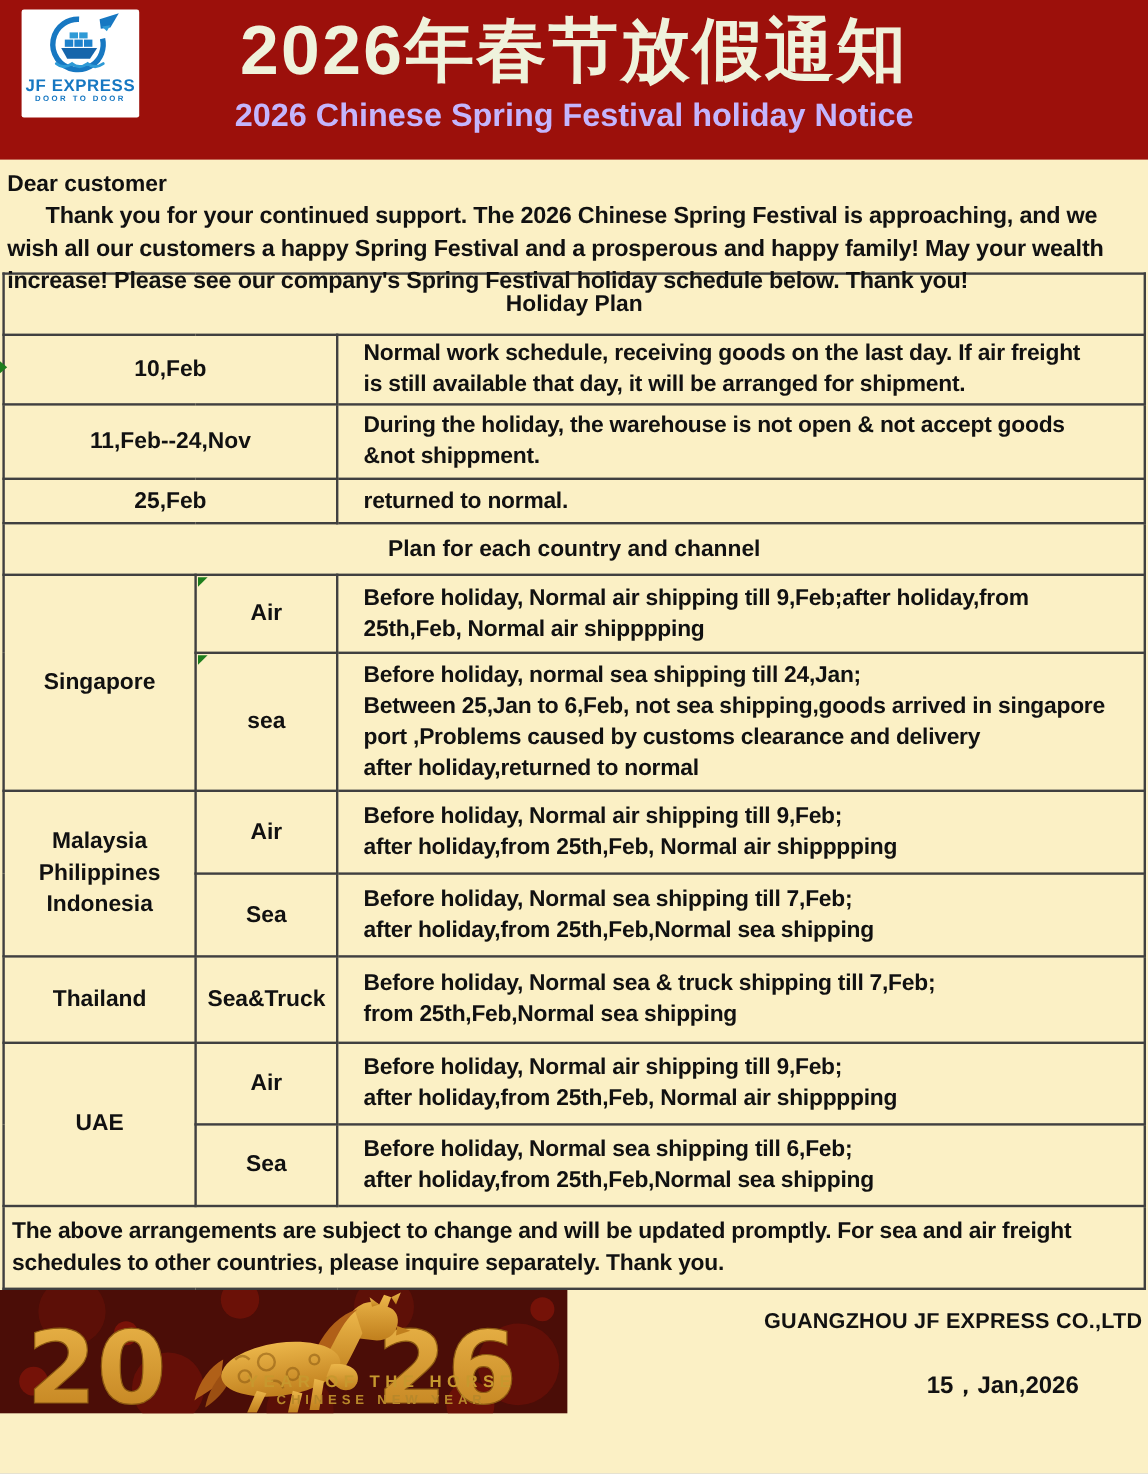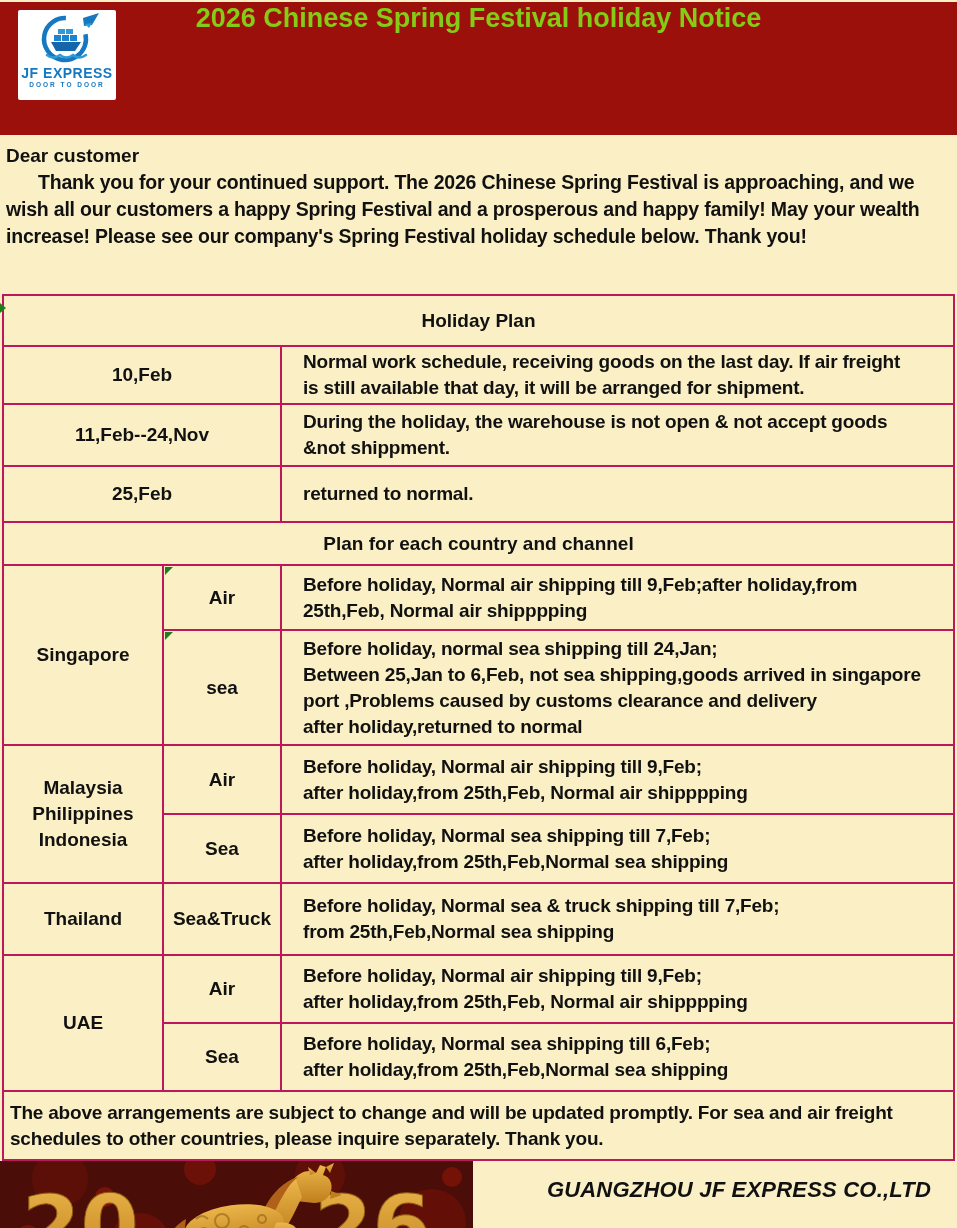--- a/index.html
+++ b/index.html
@@ -12,44 +12,44 @@
   
   .header { height:133px; background:#9C100B; position:relative; text-align:center; }
   .logo-box {
     position:absolute; left:18px; top:8px; width:98px; height:90px;
     background:#ffffff; border-radius:2px; display:flex; flex-direction:column;
     align-items:center; justify-content:flex-start; padding-top:2px;
   }
   .logo-name { color:#1778C2; font-size:14px; letter-spacing:.5px; line-height:14px; }
   .logo-tag  { color:#1778C2; font-size:6.5px; letter-spacing:2px; line-height:9px; }
   .title-cn { color:#EFF2DC; font-size:58px; line-height:70px; padding-top:8px; letter-spacing:2px; }
-  .title-en { color:#84cc16; font-size:27px; line-height:32px; margin-top:2px; }
-  
-  .intro { height:159px; padding:9px 16px 0 6px; position:relative; }
+  .title-en { color:#c4b5fd; font-size:27px; line-height:32px; margin-top:2px; }
+  
+  .intro { height:94px; padding:9px 16px 0 6px; position:relative; }
   .greeting { font-size:19px; line-height:24px; }
   .paragraph { font-size:19.5px; line-height:27px; text-indent:32px; margin-top:1px; letter-spacing:-0.2px; }
   .intro-mark { position:absolute; left:0; top:168px; width:0; height:0;
     border-left:6px solid #1E7E1E; border-top:5px solid transparent; border-bottom:5px solid transparent; }
   
   table.plan { width:953px; margin:0 2px; border-collapse:collapse; table-layout:fixed; }
-  table.plan td { border:2px solid #be185d; font-size:19px; vertical-align:middle; }
+  table.plan td { border:2px solid #404040; font-size:19px; vertical-align:middle; }
   td.sec   { text-align:center; font-size:20px; }
   td.date  { text-align:center; font-size:20px; }
   td.country { text-align:center; line-height:26px; }
   td.chan  { text-align:center; position:relative; }
   td.desc  { padding:2px 21px; line-height:26px; letter-spacing:-0.2px; }
   td.note  { padding:4px 6px; line-height:26px; letter-spacing:-0.2px; }
   .ml { white-space:pre-line; }
   .cell-mark { position:absolute; left:1px; top:1px; width:0; height:0;
     border-top:8px solid #1E7E1E; border-right:8px solid transparent; }
   
   .bottom { height:103px; display:flex;gap:44px; }
   .banner { width:473px; height:103px; flex:none; }
   .bottom-right { flex:1; position:relative; }
-  .company { position:absolute; top:16px; right:26px; font-size:22px; letter-spacing:.2px;font-style:italic; }
+  .company { position:absolute; top:16px; right:5px; font-size:18px; letter-spacing:.2px; }
   .date-line { position:absolute; top:66px; right:58px; font-size:20px; }
 </style>
 </head>
 <body>
 
 <div class="page">
 
   <div class="header">
     <div class="logo-box">
       <svg width="80" height="54" viewBox="0 0 80 54">
@@ -60,20 +60,21 @@
         <rect x="35" y="23" width="7" height="6" fill="#1E82CC"></rect>
         <rect x="43" y="23" width="7" height="6" fill="#1E82CC"></rect>
         <rect x="31" y="17" width="7" height="5" fill="#2E9AD6"></rect>
         <rect x="39" y="17" width="7" height="5" fill="#2E9AD6"></rect>
         <path d="M24,30 h30 l-6,9 h-19 z" fill="#1565AB"></path>
         <path d="M20,43 q6,5 13,0 q6,5 13,0 q6,5 13,0" fill="none" stroke="#2E9AD6" stroke-width="2.5" stroke-linecap="round"></path>
       </svg>
       <div class="logo-name">JF EXPRESS</div>
       <div class="logo-tag">DOOR TO DOOR</div>
     </div>
+    <div class="title-cn">2026年春节放假通知</div>
     <div class="title-en">2026 Chinese Spring Festival holiday Notice</div>
   </div>
 
   <div class="intro">
     <div class="greeting">Dear customer</div>
     <div class="paragraph">Thank you for your continued support. The 2026 Chinese Spring Festival is approaching, and we wish all our customers a happy Spring Festival and a prosperous and happy family! May your wealth increase! Please see our company's Spring Festival holiday schedule below. Thank you!</div>
     <div class="intro-mark"></div>
   </div>
 
   <table class="plan">
@@ -89,21 +90,21 @@
     <tr style="height:55px">
       <td class="date" colspan="2">10,Feb</td>
       <td class="desc ml">Normal work schedule, receiving goods on the last day. If air freight
 is still available that day, it will be arranged for shipment.</td>
     </tr>
     <tr style="height:62px">
       <td class="date" colspan="2">11,Feb--24,Nov</td>
       <td class="desc ml">During the holiday, the warehouse is not open &amp; not accept goods
 &amp;not shippment.</td>
     </tr>
-    <tr style="height:56px">
+    <tr style="height:37px">
       <td class="date" colspan="2">25,Feb</td>
       <td class="desc ml">returned to normal.</td>
     </tr>
     <tr style="height:43px">
       <td class="sec" colspan="3">Plan for each country and channel</td>
     </tr>
 
     <tr style="height:65px">
       <td class="country" rowspan="2">Singapore</td>
       <td class="chan"><span class="cell-mark"></span><span>Air</span></td>

